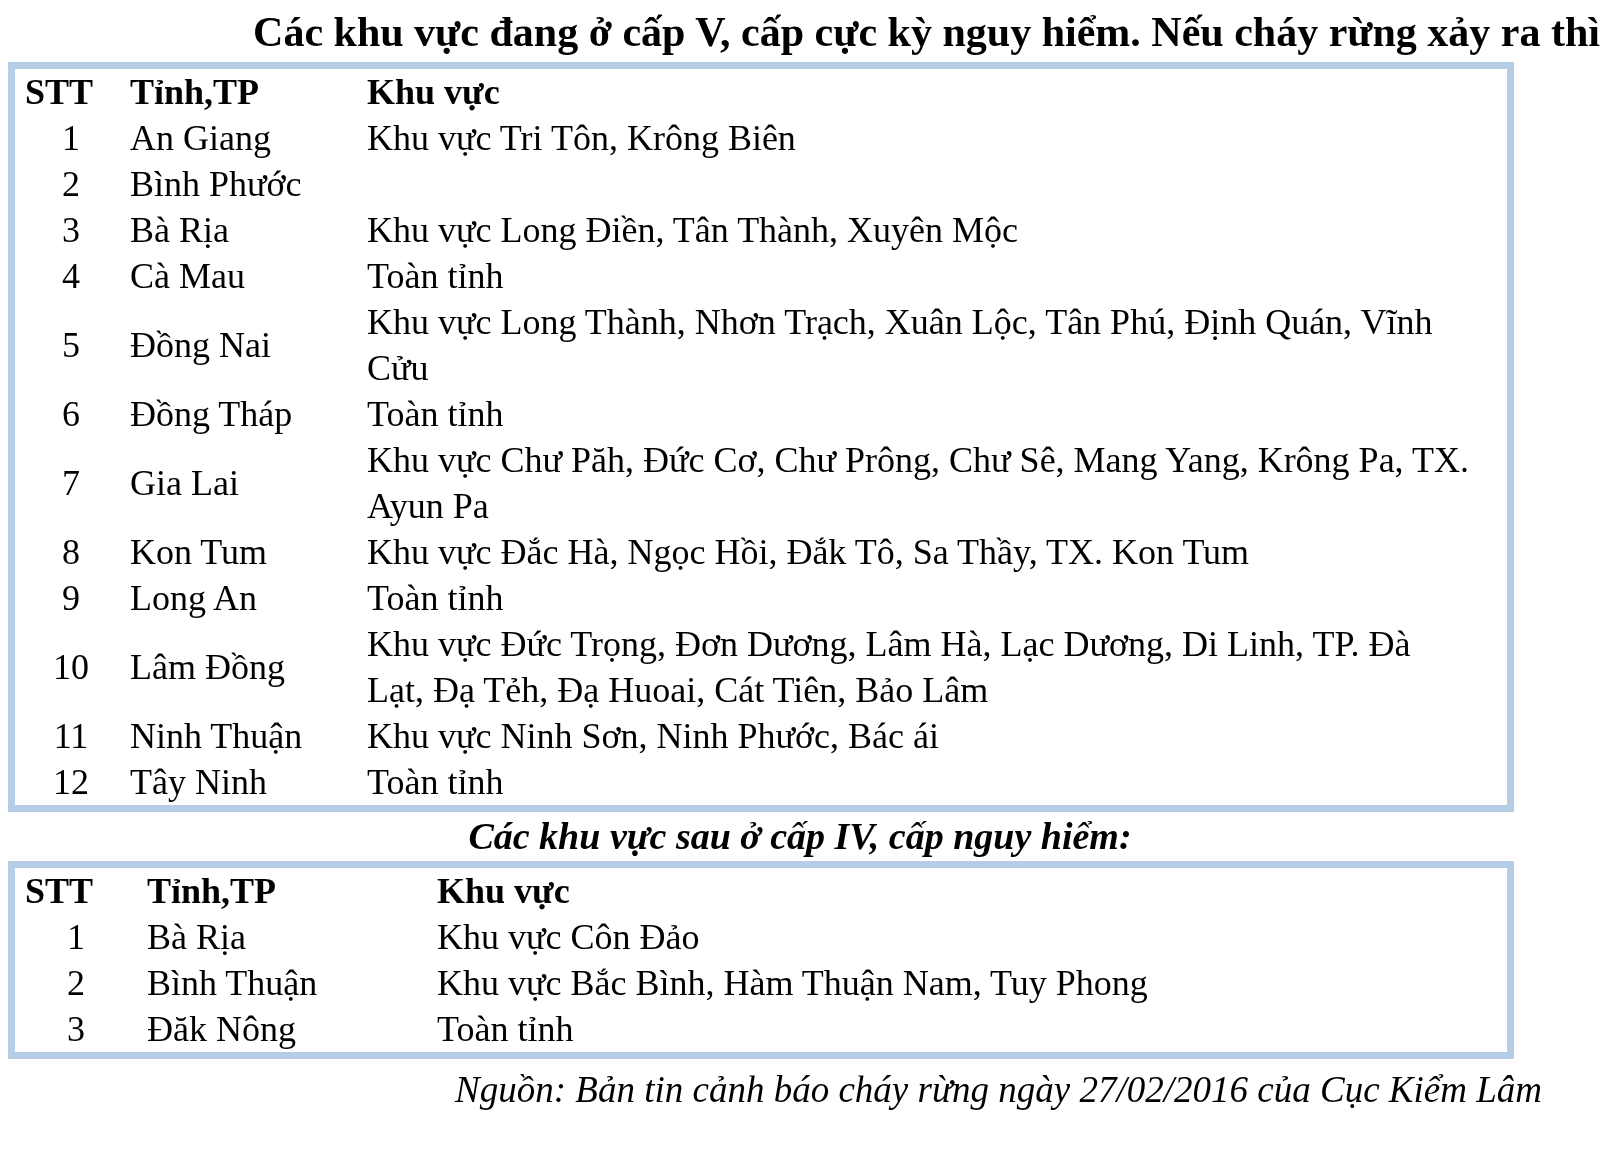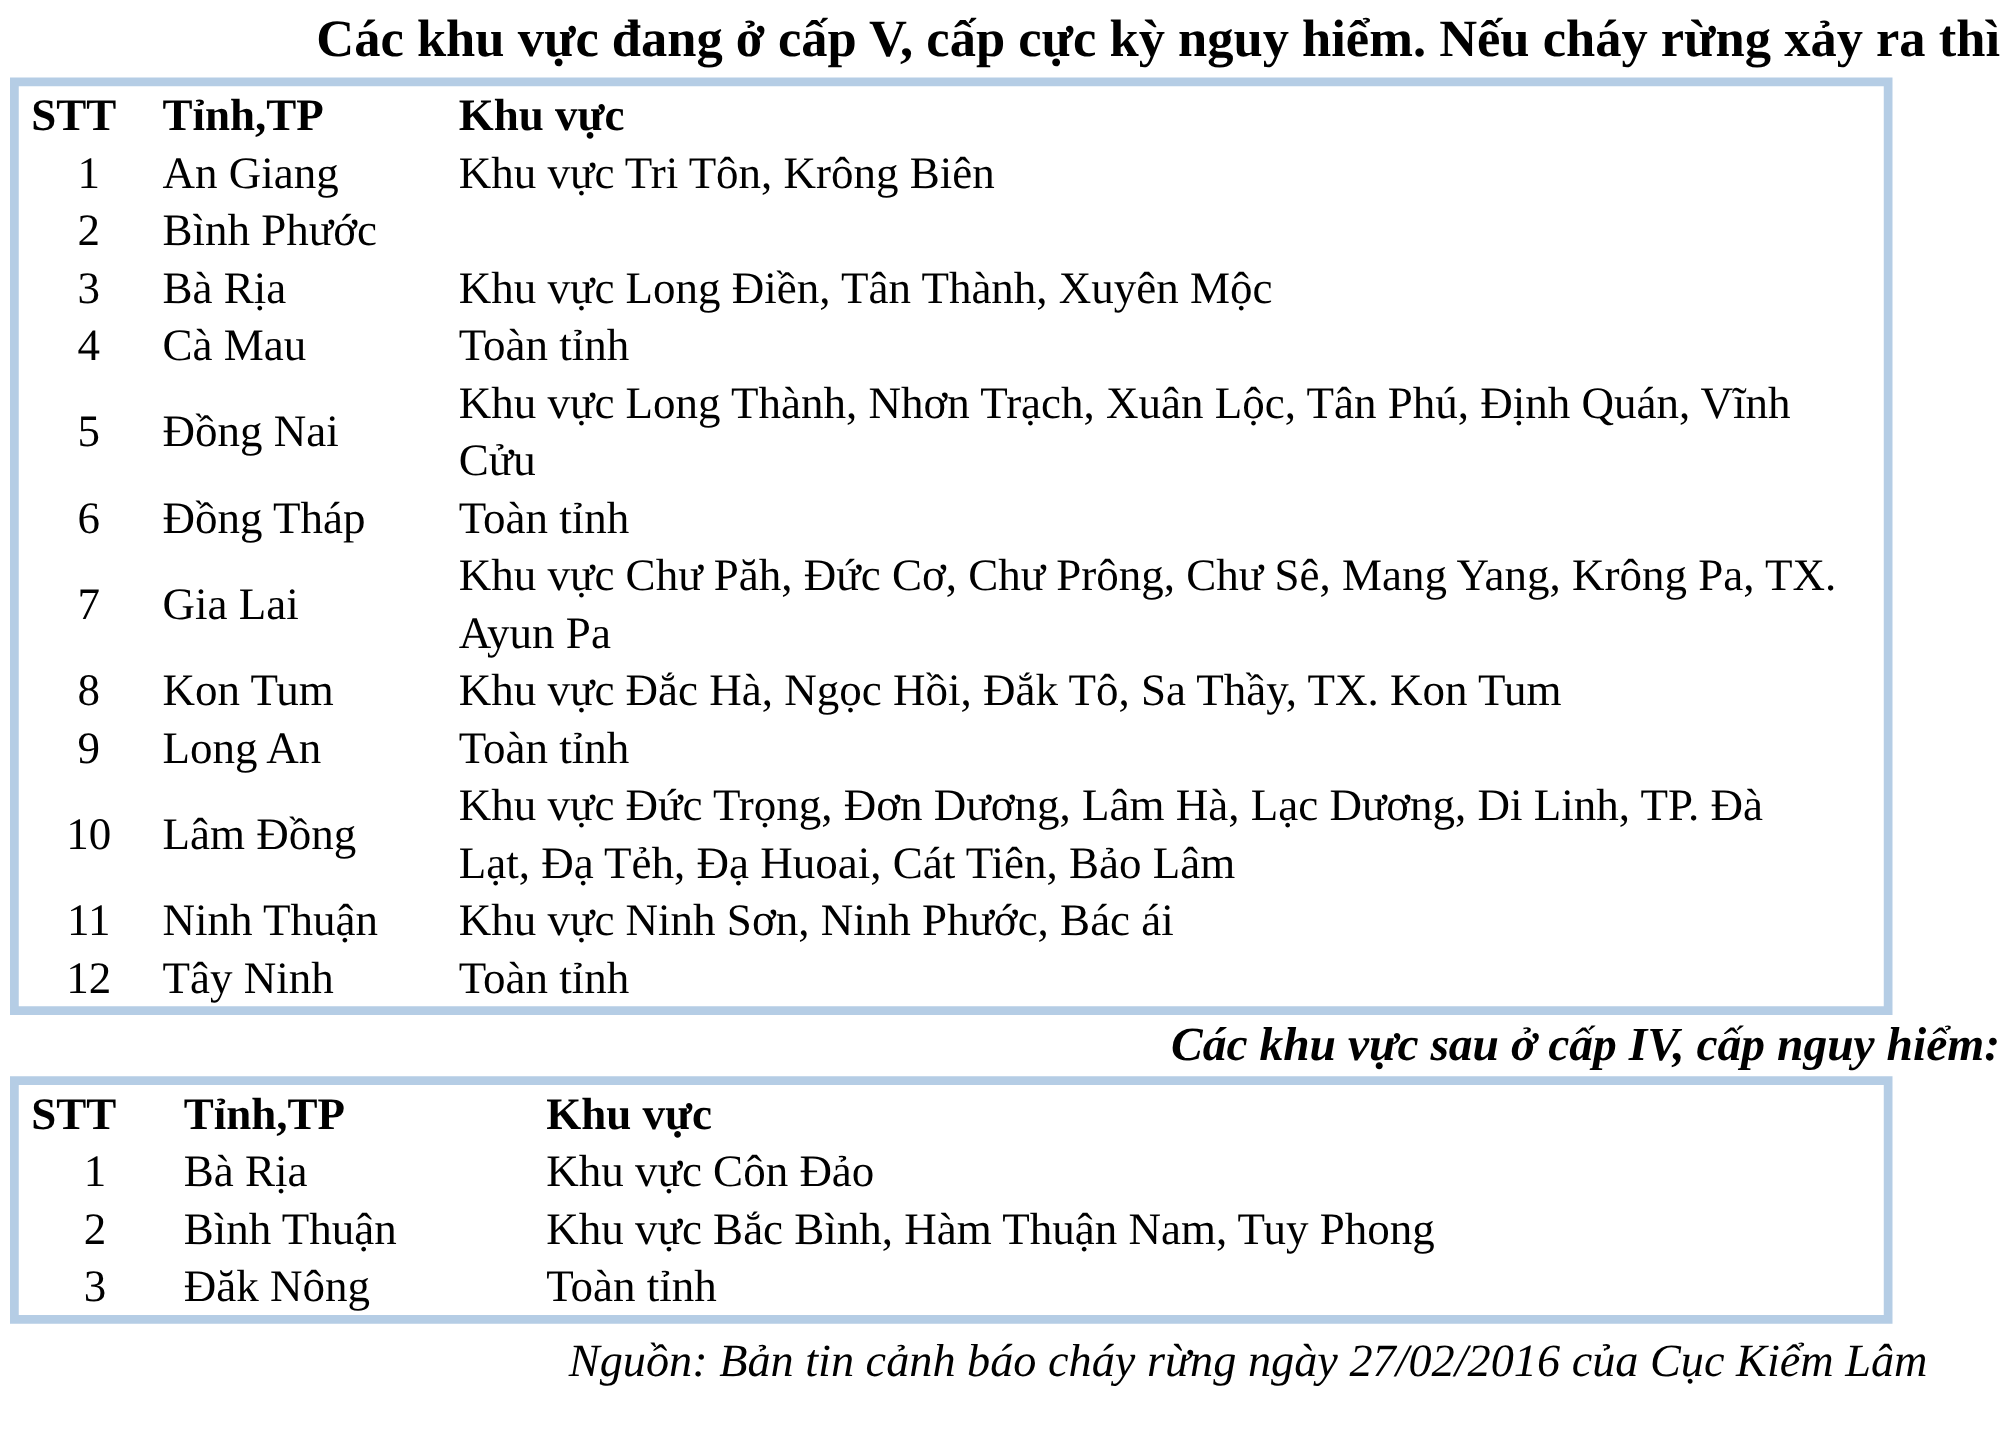--- a/index.html
+++ b/index.html
@@ -45,21 +45,21 @@
   .stt { text-align: center; }
   .province { padding-left: 3px; }
   .t4 .province { padding-left: 10px; }
   .area { padding-left: 4px; padding-right: 36px; }
   .t4 .area { padding-left: 8px; }
   .header-row .cell { font-weight: bold; }
   .header-row .stt { text-align: left; padding-left: 10px; }
   .section-heading {
     margin-top: 0px;
     height: 46px;
-    text-align: right;
+    text-align: center;
     font-weight: bold;
     font-style: italic;
     font-size: 38px;
     line-height: 48px;
   }
   .source-note {
     margin-top: 8px;
     text-align: right;
     padding-right: 58px;
     font-style: italic;

